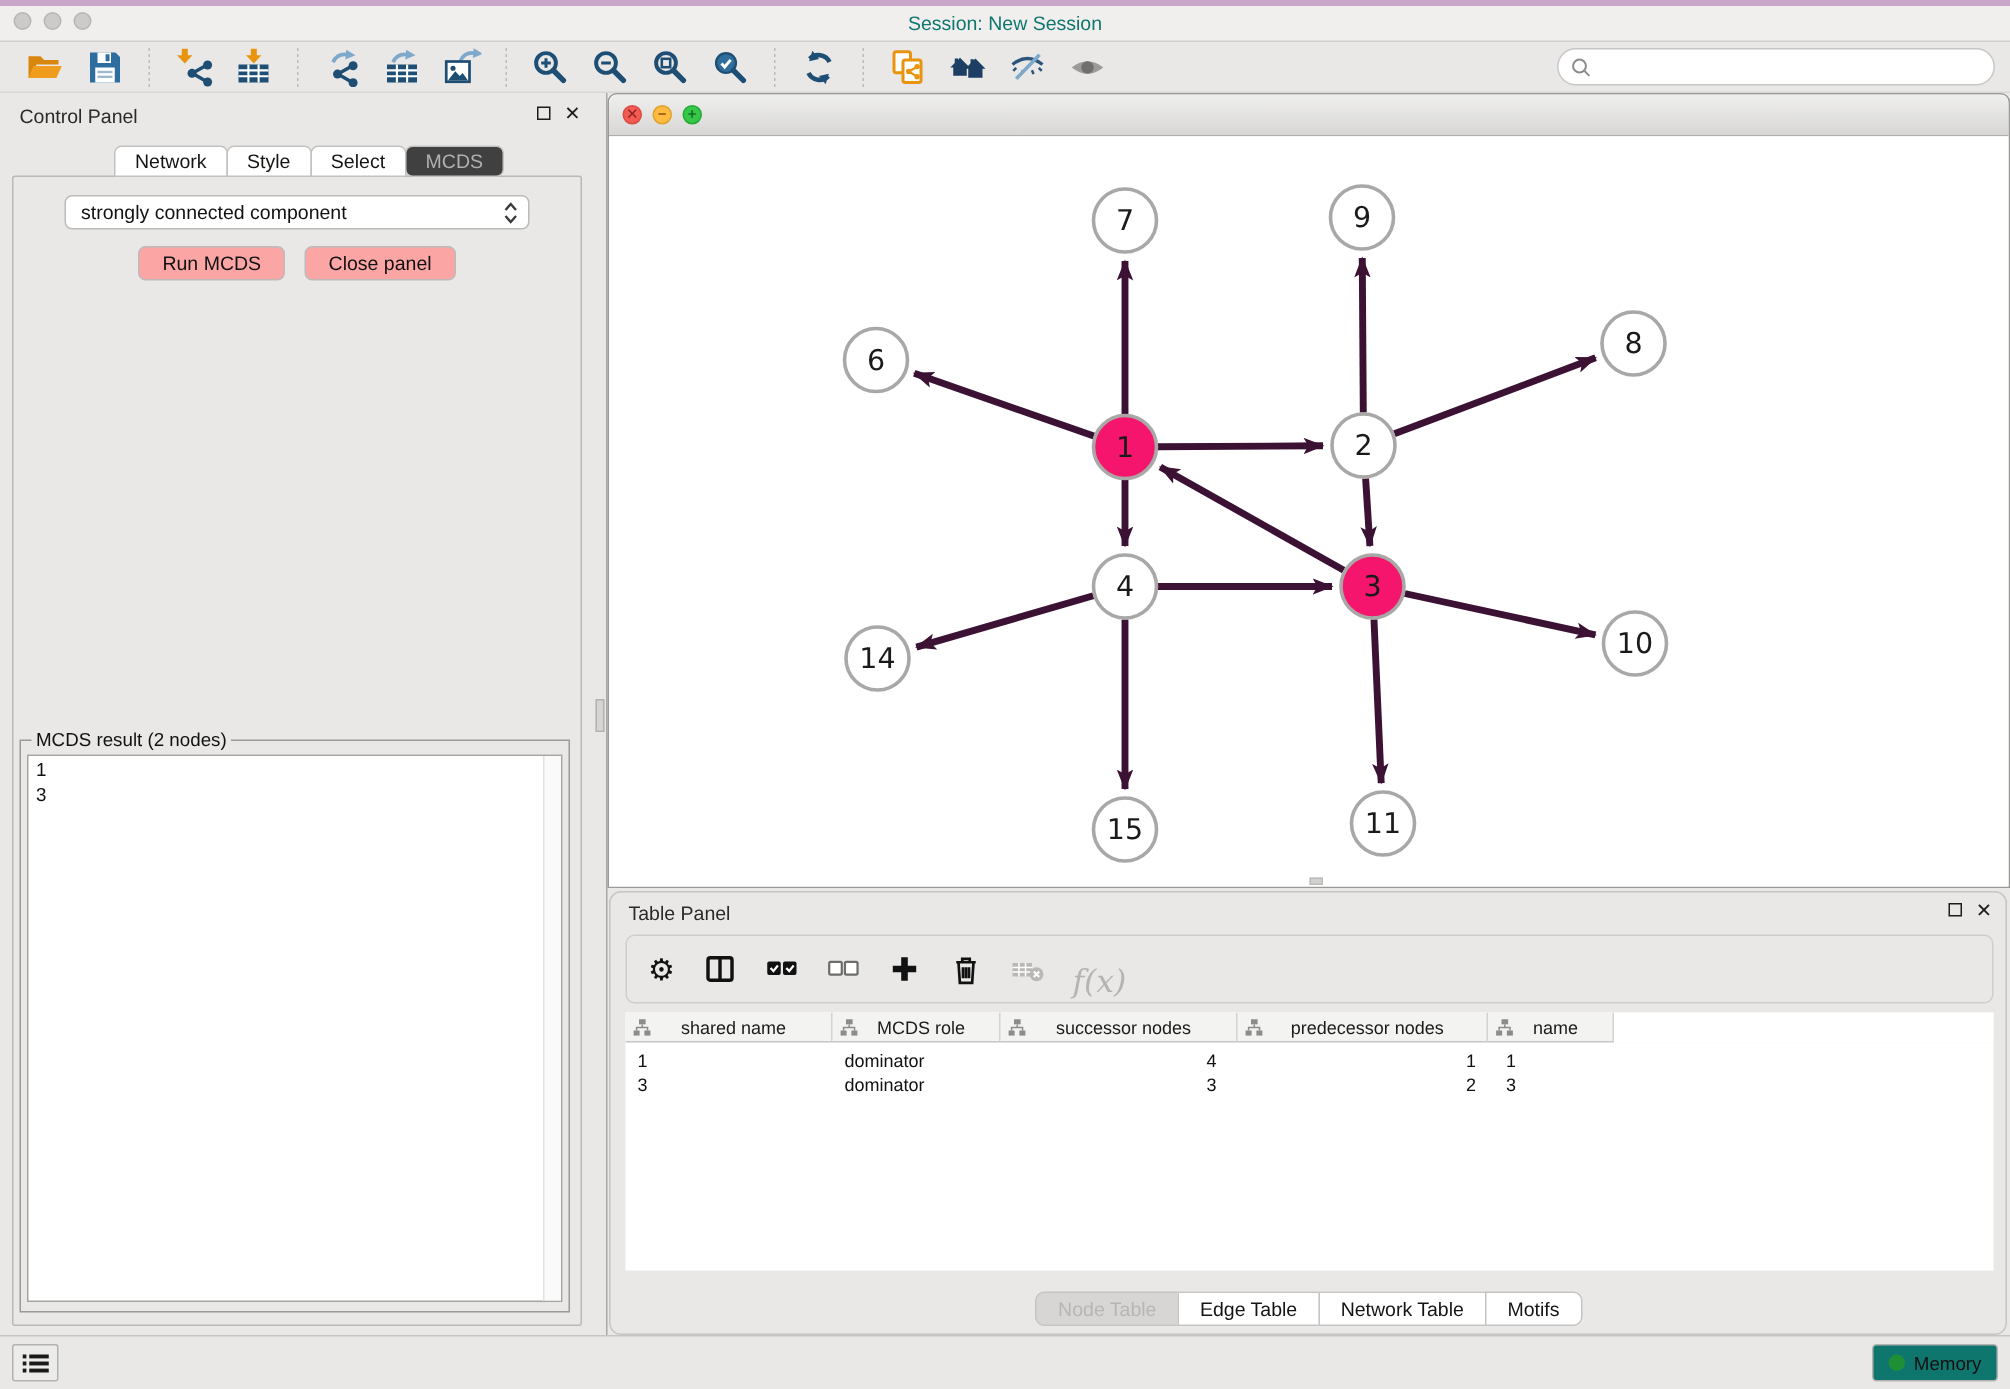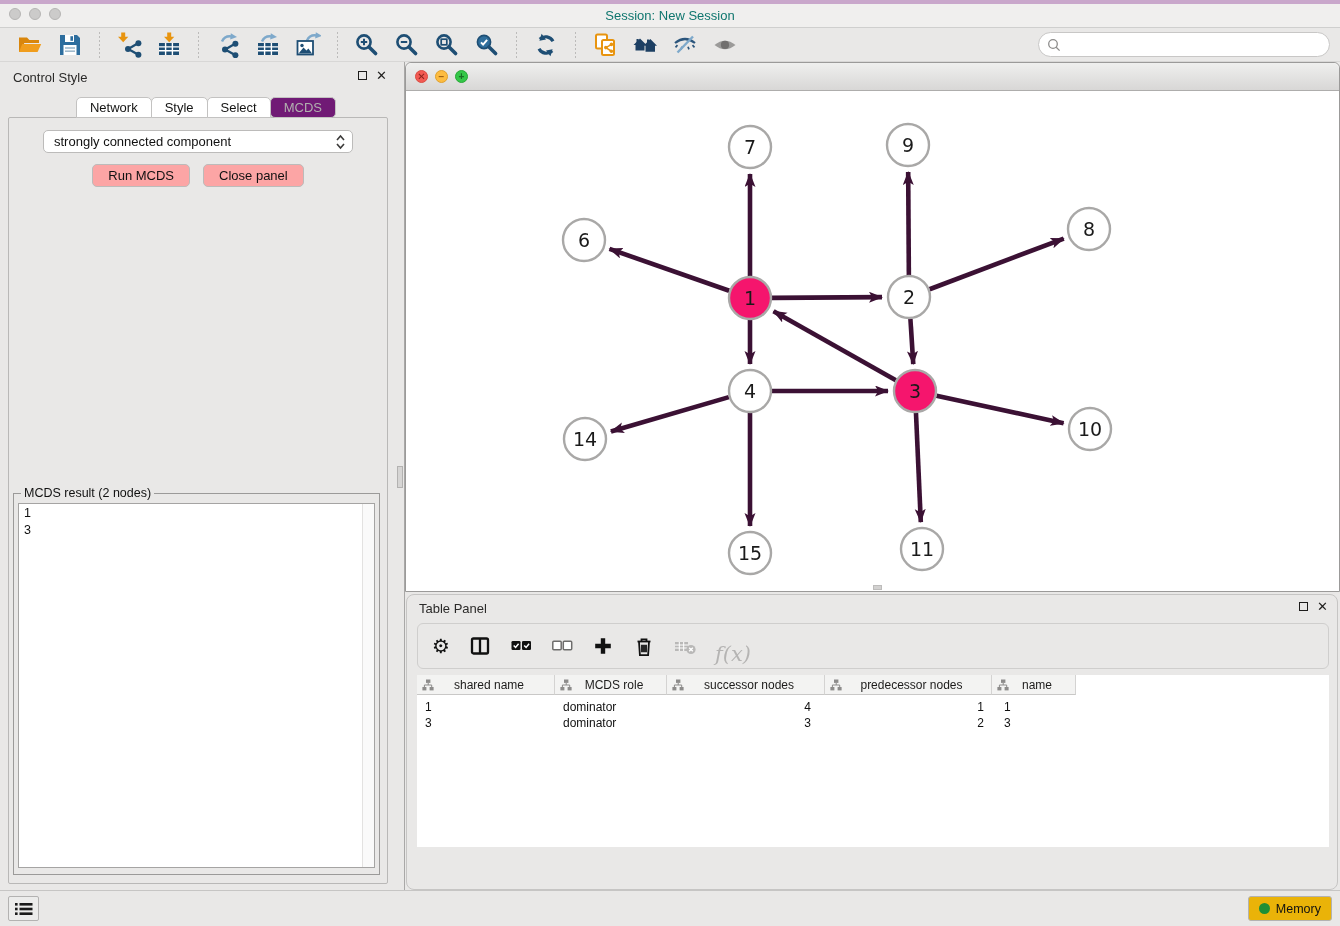--- a/index.html
+++ b/index.html
@@ -25,21 +25,21 @@
   .search-box input { border:none; outline:none; background:transparent; flex:1; font-size:13px; height:20px; font-family:inherit; }
 
   
   .control-panel { position:absolute; left:0; top:62px; width:396px; bottom:36px; }
   .panel-title { position:absolute; left:13px; top:8px; font-size:13px; color:#2b2a29; }
   .panel-controls { position:absolute; right:9px; top:8px; display:flex; gap:9px; align-items:center; }
   .float-box { width:9px; height:9px; border:1.6px solid #1d1c1b; display:inline-block; }
   .close-x { font-size:13px; font-weight:bold; color:#1d1c1b; line-height:11px; }
   .cp-tabs { position:absolute; top:35px; left:15px; right:0; display:flex; justify-content:center; z-index:2; }
   .cp-tab { height:21px; padding:2px 13px; background:#fff; border:1px solid #c3c2c1; border-radius:5px 5px 0 0; margin-right:-1px; font-size:13px; color:#141413; display:flex; align-items:center; }
-  .cp-tab.active { background:#701a75; color:#b1b0af; border-radius:5px; }
+  .cp-tab.active { background:#404040; color:#b1b0af; border-radius:5px; }
   .cp-content { position:absolute; top:55px; left:8px; right:8px; bottom:6px; border:1px solid #b9b8b7; border-radius:2px; background:#e9e8e7; }
   .opt-label { margin-top:26px; text-align:center; font-size:13px; color:#111; }
   .dropdown { margin:12px auto 0; width:310px; height:23px; background:#fff; border:1px solid #bcbbba; border-radius:5px; display:flex; align-items:center; justify-content:space-between; padding:0 7px 0 10px; font-size:13px; color:#111; }
   .btn-row { display:flex; justify-content:center; gap:13px; margin-top:11px; }
   .mac-btn { height:23px; padding:0 15px; background:#fca5a5; border:1px solid #bcbbba; border-radius:5px; font-size:13px; color:#111; font-family:inherit; }
   .result-group { position:absolute; left:4px; right:7px; top:375px; bottom:8px; border:1px solid #9b9a99; }
   .result-legend { position:absolute; top:-8px; left:7px; background:#e9e8e7; padding:0 3px; font-size:12.5px; color:#111; }
   .result-text { position:absolute; left:4px; right:4px; top:9px; bottom:6px; background:#fff; border:1px solid #a5a4a3; font-size:12.5px; line-height:17px; padding:1px 5px; white-space:pre; color:#111; }
   .result-scroll { position:absolute; right:5px; top:10px; bottom:7px; width:12px; background:#fafafa; border-left:1px solid #e3e2e1; }
   .v-divider { position:absolute; left:404px; top:62px; bottom:36px; width:1px; background:#a9a8a7; }
@@ -72,21 +72,21 @@
   .td-cell { display:flex; align-items:center; overflow:hidden; }
   .tp-tabs { position:absolute; left:0; right:0; bottom:5px; display:flex; justify-content:center; }
   .tp-tab { height:23px; padding:0 14px; display:flex; align-items:center; font-size:13px; background:#fff; border:1px solid #c5c4c3; margin-right:-1px; color:#141413; }
   .tp-tab:first-child { border-radius:6px 0 0 6px; }
   .tp-tab:last-child { border-radius:0 6px 6px 0; }
   .tp-tab.active { background:#d7d6d5; color:#b7b6b5; }
 
   
   .status-bar { position:absolute; left:0; right:0; bottom:0; height:36px; border-top:1px solid #c6c5c4; background:#e9e8e7; display:flex; align-items:center; justify-content:space-between; padding:0 8px; }
   .status-btn { width:31px; height:25px; border:1px solid #b3b2b1; border-radius:2px; background:#ececeb; display:flex; align-items:center; justify-content:center; }
-  .memory-btn { height:25px; border:1px solid #b3b2b1; border-radius:3px; background:#eab308; display:flex; align-items:center; gap:6px; padding:0 10px; font-size:12.5px; color:#111; font-family:inherit;margin-left:44px; }
+  .memory-btn { height:25px; border:1px solid #b3b2b1; border-radius:3px; background:#0f766e; display:flex; align-items:center; gap:6px; padding:0 10px; font-size:12.5px; color:#111; font-family:inherit;margin-left:44px; }
   .memory-dot { width:11px; height:11px; border-radius:50%; background:#1f8f35; }
 </style>
 </head>
 <body>
 
 <div class="titlebar">
   <div class="titlebar-accent"></div>
   <div class="traffic-inactive">
     <span class="light"></span>
     <span class="light"></span>
@@ -282,21 +282,21 @@
       <svg width="14" height="14" viewBox="0 0 14 14">
           <circle cx="6" cy="6" r="4.3" fill="none" stroke="#8d8c8b" stroke-width="1.3"></circle>
           <path d="M9.2 9.2 L12.6 12.6" stroke="#8d8c8b" stroke-width="1.3"></path>
         </svg>
     </span>
     <input value="" style="">
   </div>
 </div>
 
 <div class="control-panel">
-  <div class="panel-title">Control Style</div>
+  <div class="panel-title">Control Panel</div>
   <div class="panel-controls">
     <span class="float-box"></span>
     <span class="close-x">✕</span>
   </div>
   <div class="cp-tabs" id="cp-tabs">
       <div class="cp-tab">Network</div>
       <div class="cp-tab">Style</div>
       <div class="cp-tab">Select</div>
       <div class="cp-tab active">MCDS</div>
     </div>
@@ -544,20 +544,26 @@
         </div>
         <div class="tp-row">
           <div class="td-cell" style="width: 138px; flex: 0 0 auto; padding-left: 8px;">3</div>
           <div class="td-cell" style="width: 112px; flex: 0 0 auto; padding-left: 8px;">dominator</div>
           <div class="td-cell" style="width: 158px; flex: 0 0 auto; justify-content: flex-end; padding-right: 14px;">3</div>
           <div class="td-cell" style="width: 167px; flex: 0 0 auto; justify-content: flex-end; padding-right: 8px;">2</div>
           <div class="td-cell" style="width: 84px; flex: 0 0 auto; padding-left: 12px;">3</div>
         </div>
       </div>
   </div>
+  <div class="tp-tabs" id="tp-tabs">
+      <div class="tp-tab active">Node Table</div>
+      <div class="tp-tab">Edge Table</div>
+      <div class="tp-tab">Network Table</div>
+      <div class="tp-tab">Motifs</div>
+    </div>
 </div>
 
 <div class="status-bar">
   <button class="status-btn">
     <span style="display:flex">
       <svg width="18" height="14" viewBox="0 0 18 14">
           <g fill="#1a1a1a">
             <rect x="0" y="1" width="2.6" height="2.6"></rect>
             <rect x="4.5" y="1" width="13" height="2.6"></rect>
             <rect x="0" y="5.7" width="2.6" height="2.6"></rect>

